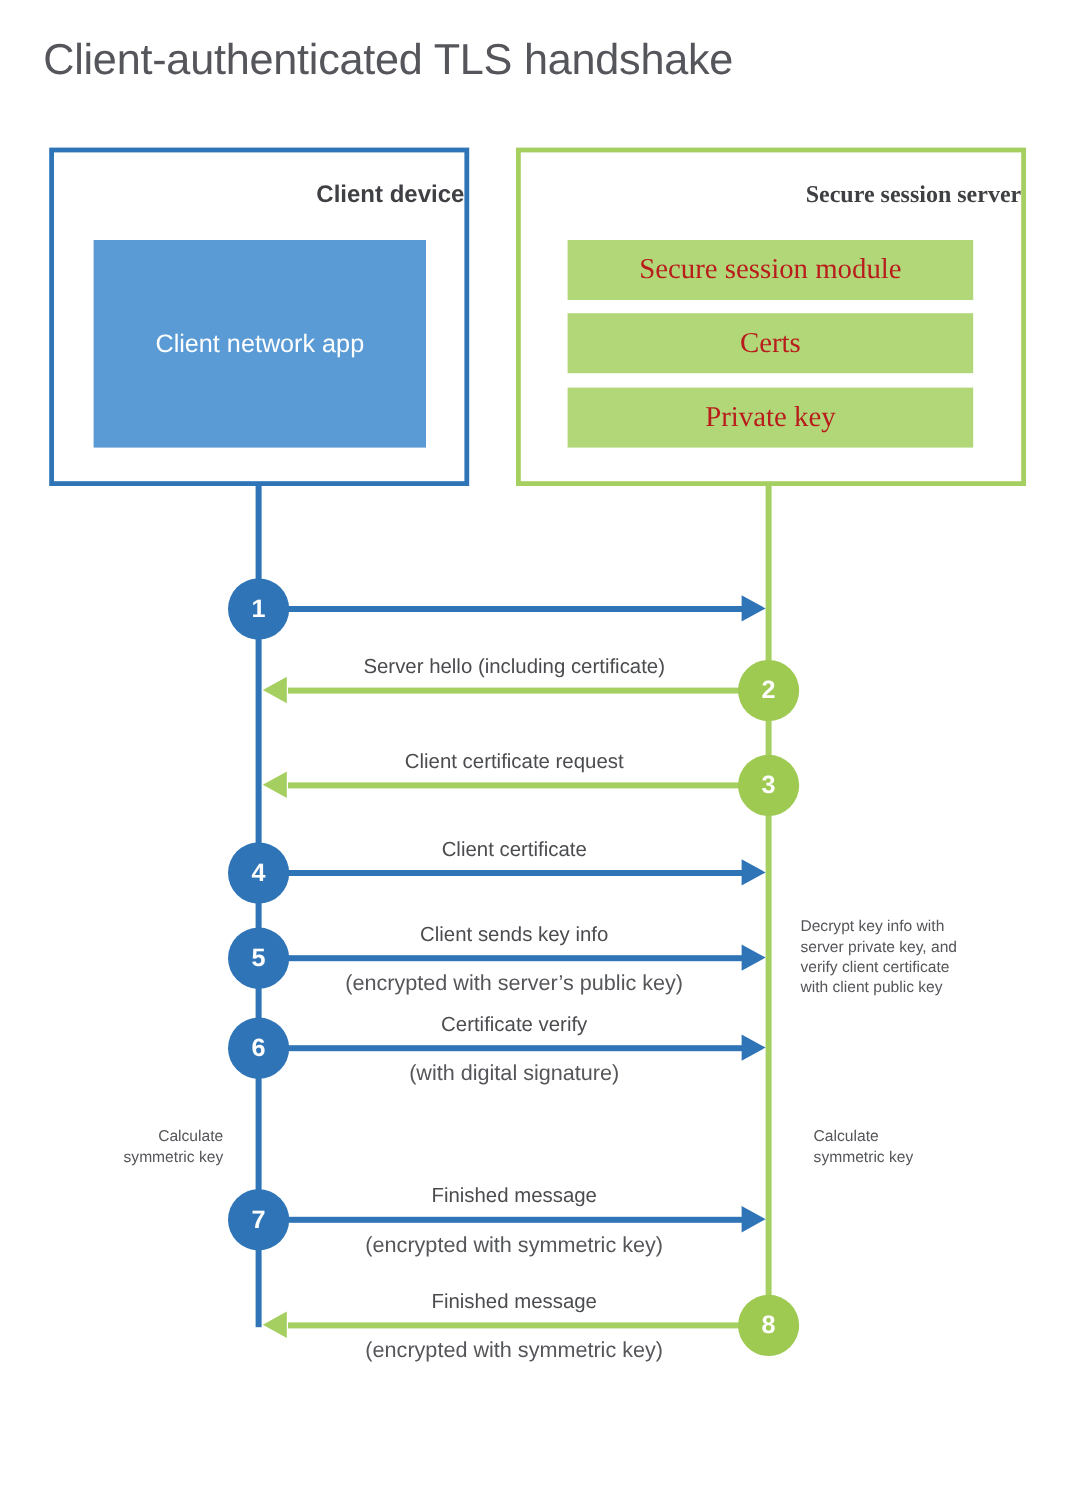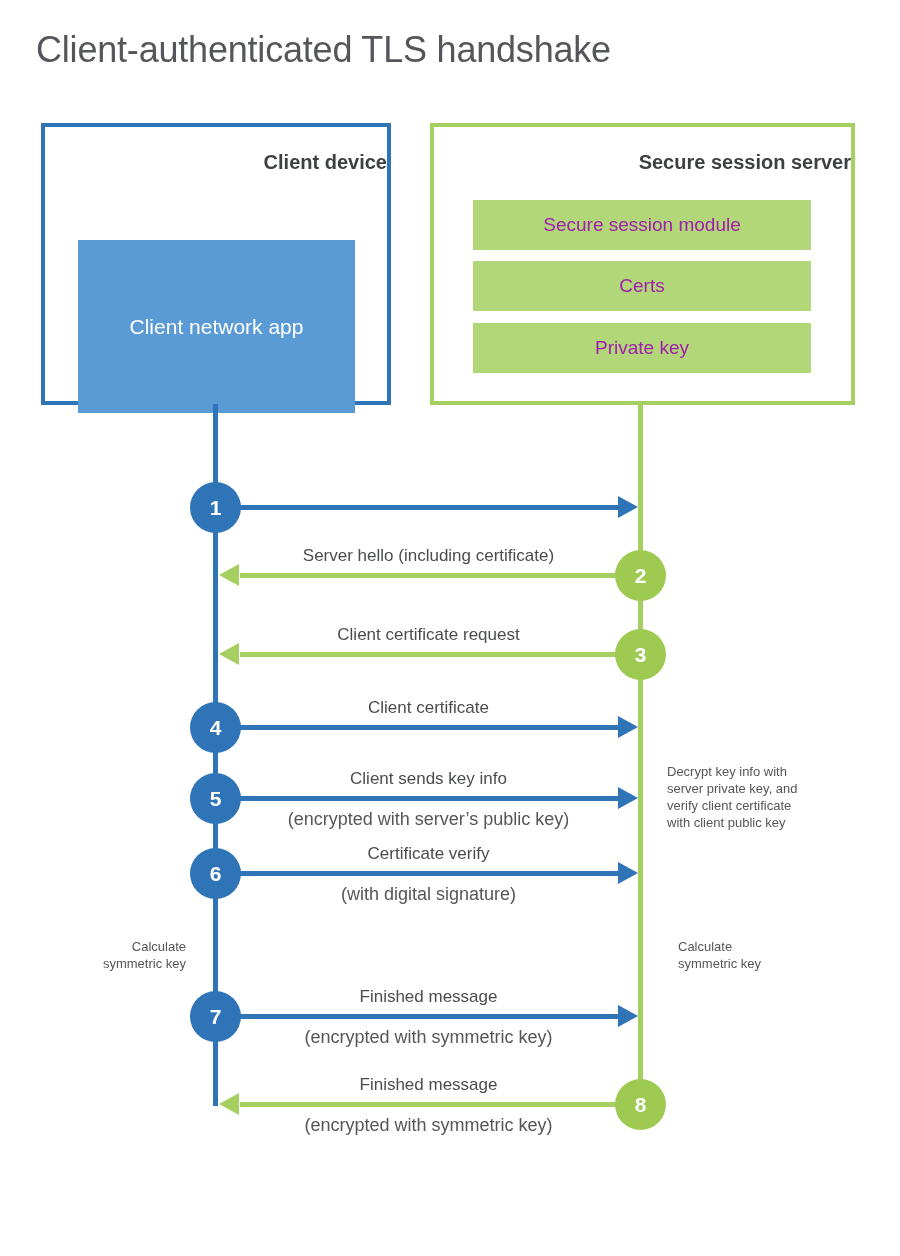--- a/index.html
+++ b/index.html
@@ -11,36 +11,36 @@
     position:absolute; left:36px; top:29px;
     font-size:36px; color:#55565b; letter-spacing:-0.2px;
   }
 
   
   .entity-box {
     position:absolute; top:123px; height:282px; background:#fff;
     border:4px solid; box-sizing:border-box;
   }
   .client-box { left:41px; width:350px; border-color:var(--blue,#2e74b6); }
-  .server-box { left:430px; width:425px; border-color:var(--green,#a5cf60); }
+  .server-box { left:430px; width:425px; border-color:var(--green,#a5cf60);font-family:Liberation Serif, serif; }
   .entity-title {
     position:absolute; top:24px; left:0; right:0; text-align:right;
     font-weight:bold; font-size:20px; color:#3f4043;
   }
   .app-box {
     position:absolute; left:33px; top:73px; width:277px; height:173px;
     background:var(--blue-light,#5b9bd5);
-    display:flex; align-items:center; justify-content:center;margin-top:40px;
+    display:flex; align-items:center; justify-content:center;
   }
   .app-box span {
     width:210px; text-align:center; color:#fff; font-size:21px; line-height:29px;
   }
   .server-bar {
     position:absolute; left:39px; width:338px; height:50px;
-    background:var(--green-light,#b2d778); color:#a21caf; font-size:19px;
+    background:var(--green-light,#b2d778); color:#b91c1c; font-size:24px;
     display:flex; align-items:center; justify-content:center;
   }
   .bar-0 { top:73px; } .bar-1 { top:134px; } .bar-2 { top:196px; }
 
   
   .lifeline { position:absolute; top:404px; width:5px; height:702px; }
   .lifeline.client { left:213px; background:var(--blue,#2e74b6); }
   .lifeline.server { left:638px; background:var(--green,#a5cf60); }
 
   

